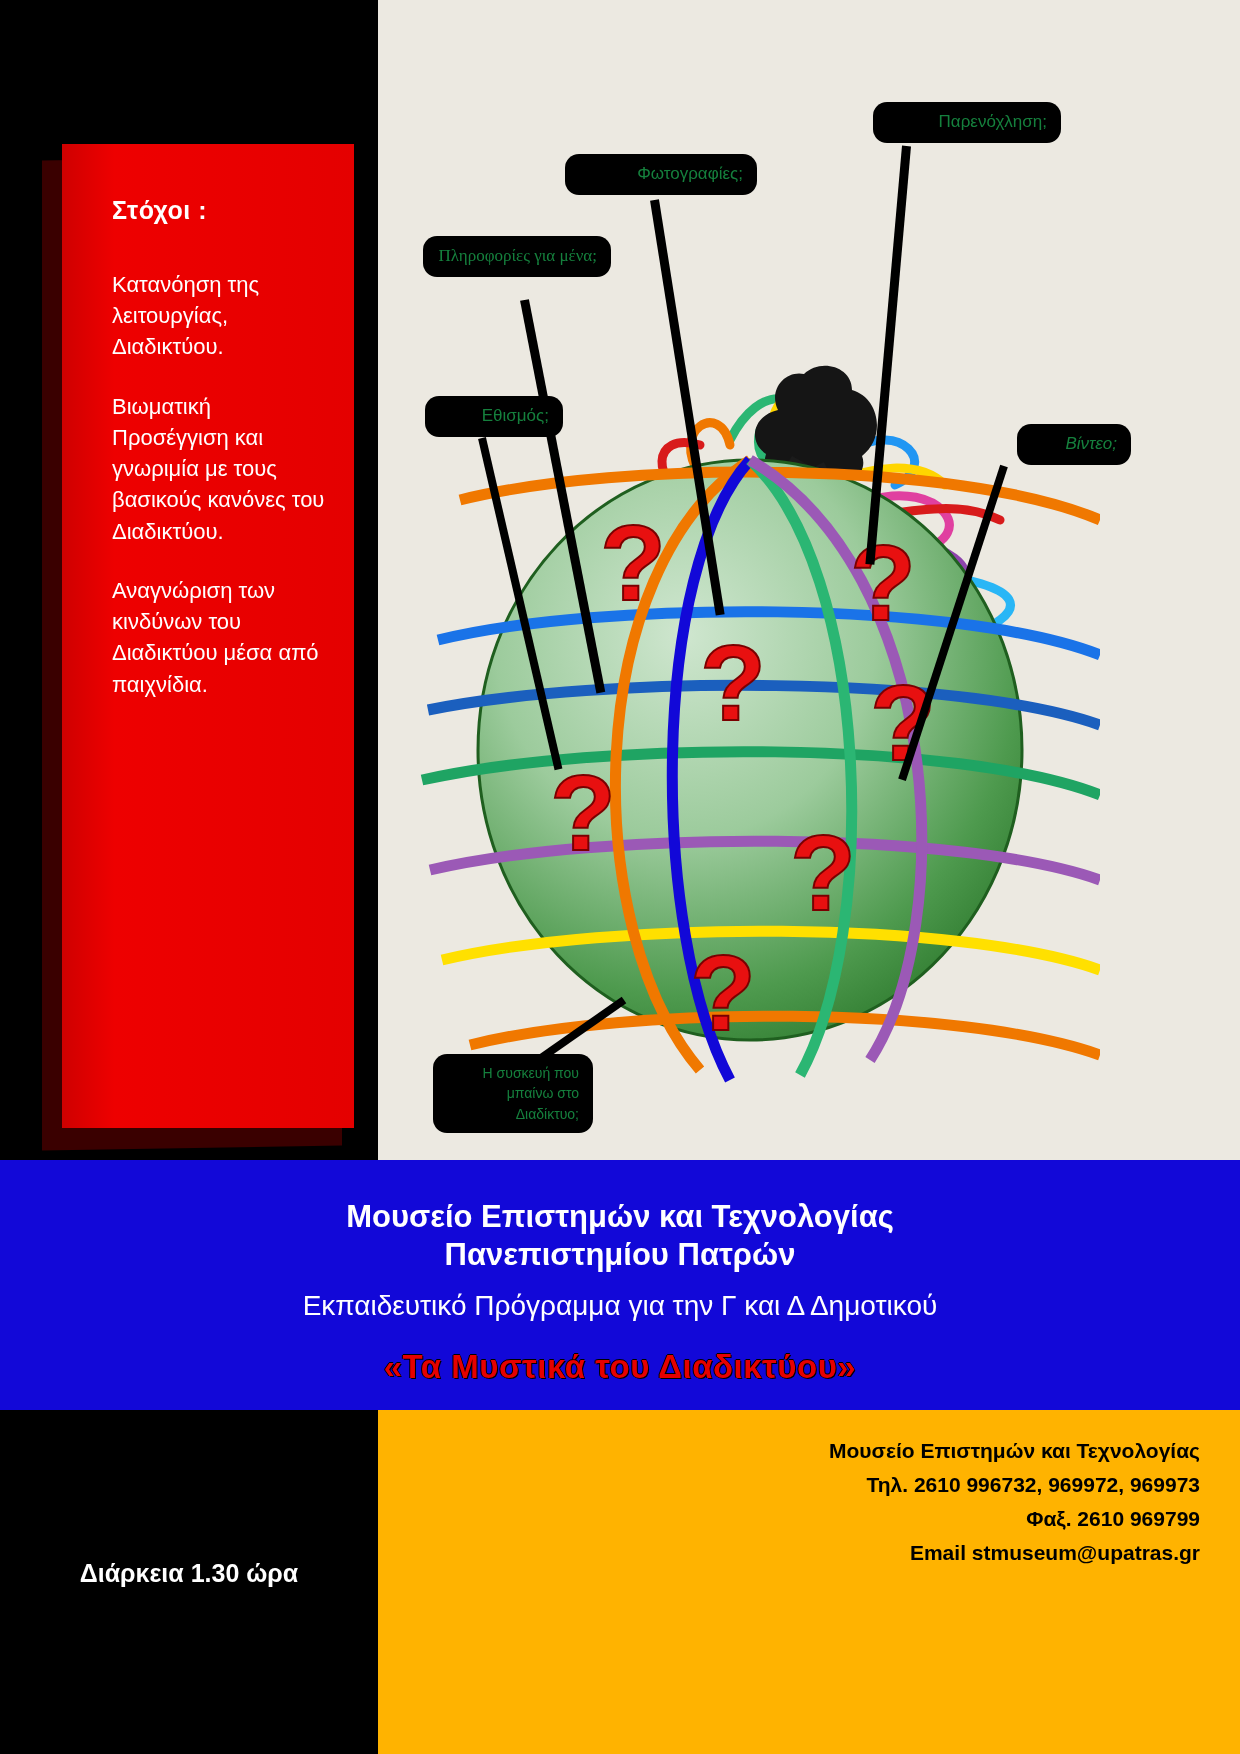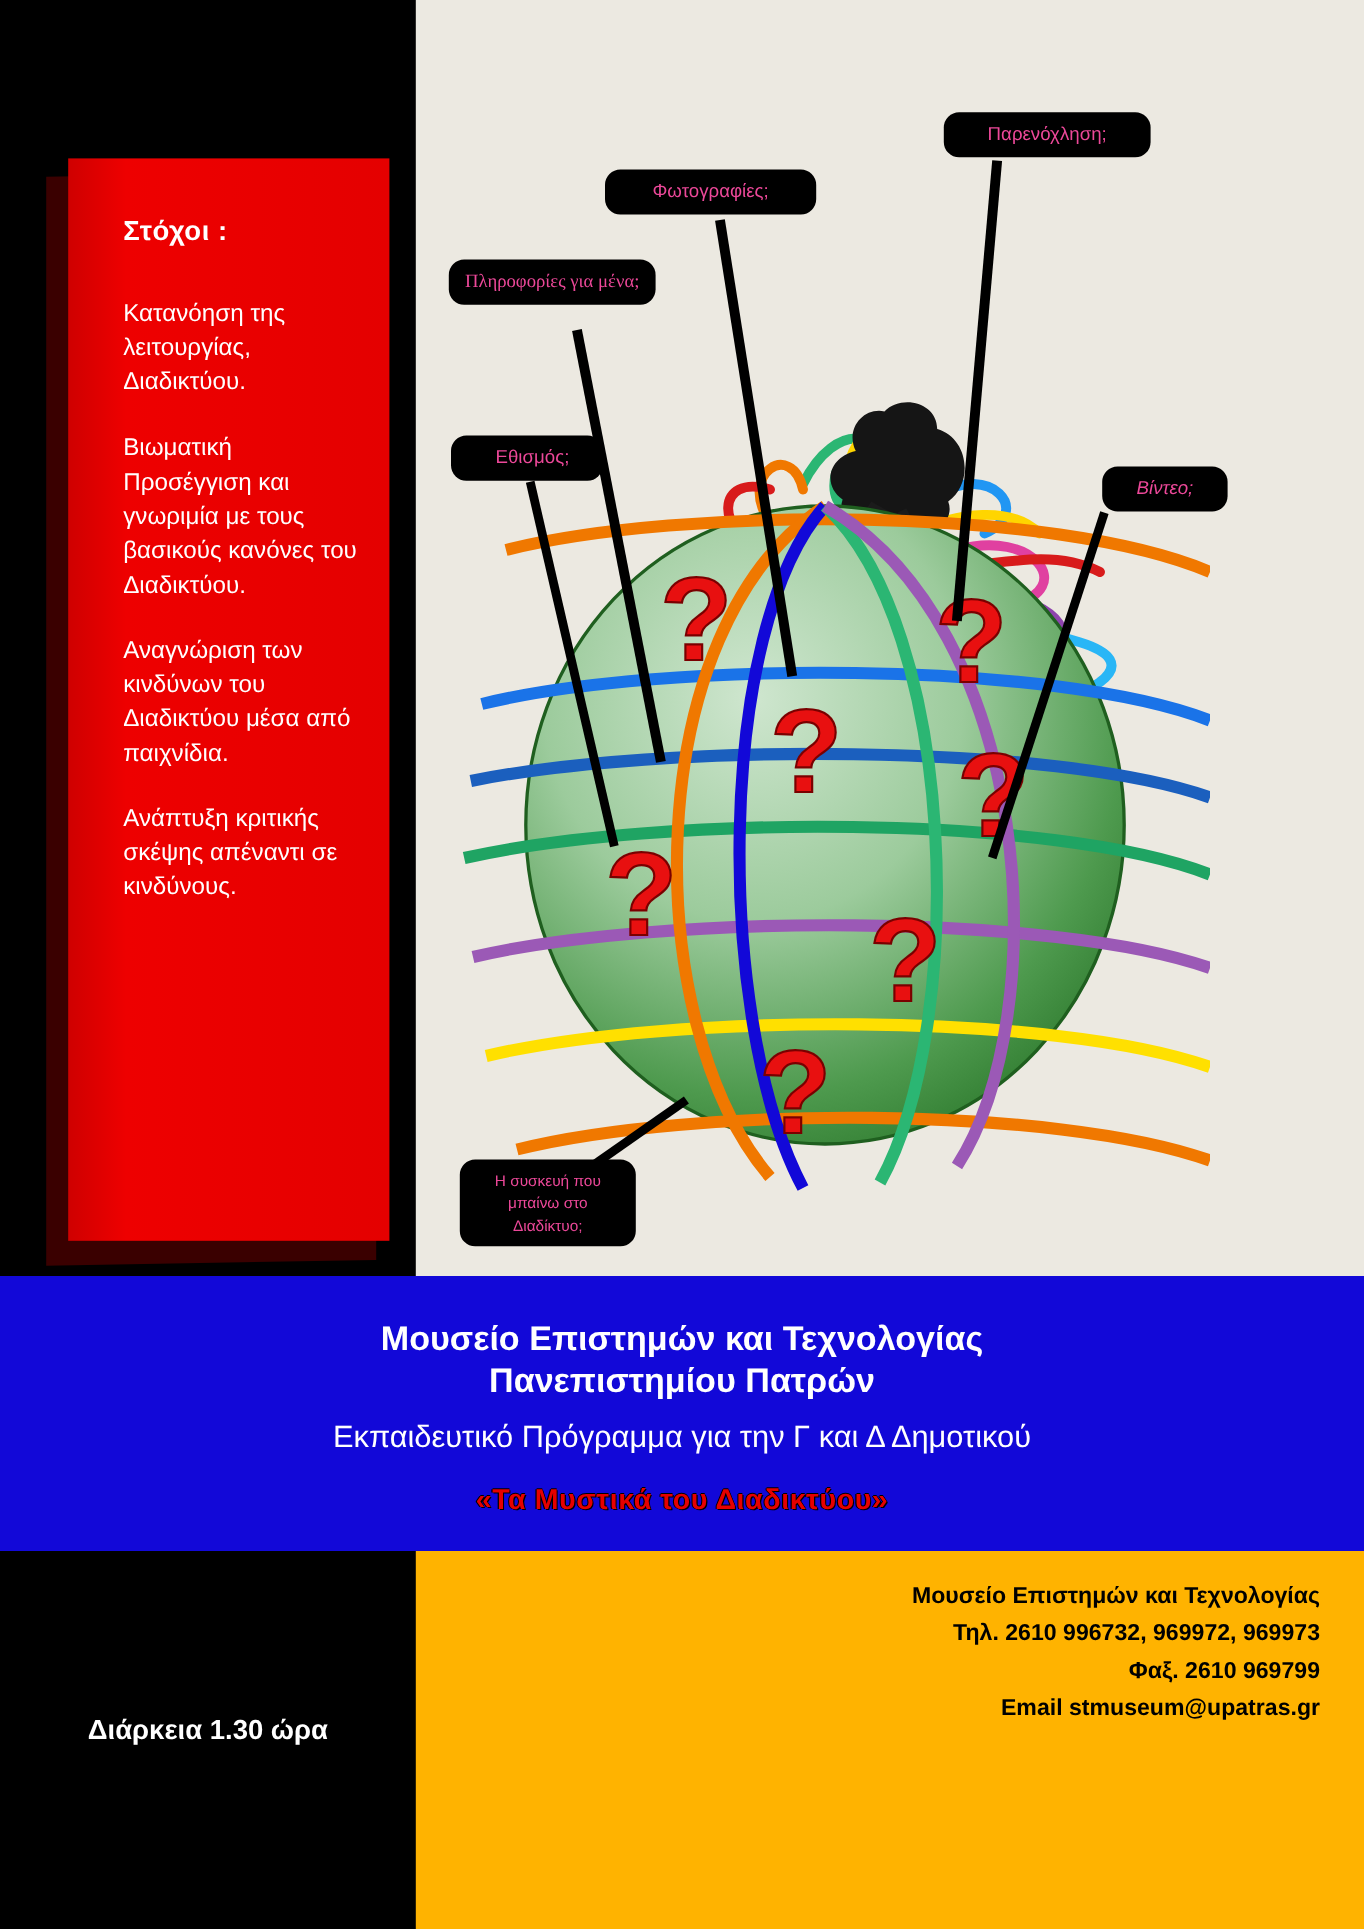--- a/index.html
+++ b/index.html
@@ -95,27 +95,28 @@
     left: 400px; top: 270px;
     width: 700px;
     height: 830px;
   }
   .globe-svg { display: block; }
 
   
   .callout {
     position: absolute;
     background: #000000;
-    color: #ec4899;
+    color: #15803d;
     border-radius: 14px;
     padding: 9px 14px;
     font-size: 17px;
     line-height: 1.35;
-    text-align: center;
+    text-align: right;
     z-index: 6;
+    margin-left: 15px;
   }
   .callout.small { font-size: 14px; line-height: 1.45; }
 
   .leader {
     position: absolute;
     background: #000000;
     transform-origin: top center;
     z-index: 5;
   }
 
@@ -136,21 +137,21 @@
     line-height: 1.22;
     margin: 0;
   }
   .band-sub {
     font-size: 28px;
     margin: 16px 0 0 0;
     font-weight: normal;
   }
   .band-program {
     margin: 26px 0 0 0;
-    font-size: 26px;
+    font-size: 33px;
     font-weight: bold;
     color: #e60000;
     text-shadow: 1px 1px 0 #000, -1px 0 0 #000, 0 -1px 0 #000;
     letter-spacing: .5px;
   }
 
   
   .duration {
     position: absolute;
     left: 0; top: 1410px;
@@ -282,21 +283,20 @@
   <div class="callout small" style="left:418px; top:1054px; width:132px;">
     <span>Η συσκευή που μπαίνω  στο Διαδίκτυο;</span>
   </div>
 
   <div class="goals-shadow"></div>
   <div class="goals-panel">
     <div class="goals-title">Στόχοι :</div>
     <p class="goals-item">Κατανόηση της λειτουργίας, Διαδικτύου.</p>
     <p class="goals-item">Βιωματική Προσέγγιση και γνωριμία με τους βασικούς κανόνες του Διαδικτύου.</p>
     <p class="goals-item">Αναγνώριση των  κινδύνων του Διαδικτύου μέσα από παιχνίδια.</p>
-    <p class="goals-item">Ανάπτυξη κριτικής σκέψης απέναντι σε κινδύνους.</p>
   </div>
 
   <div class="bg-blue"></div>
   <div class="band-blue">
     <div class="band-title1">
       <div>Μουσείο  Επιστημών και Τεχνολογίας</div>
       <div>Πανεπιστημίου Πατρών</div>
     </div>
     <div class="band-sub">Εκπαιδευτικό Πρόγραμμα για την Γ και Δ Δημοτικού</div>
     <div class="band-program">«Τα Μυστικά του Διαδικτύου»</div>

